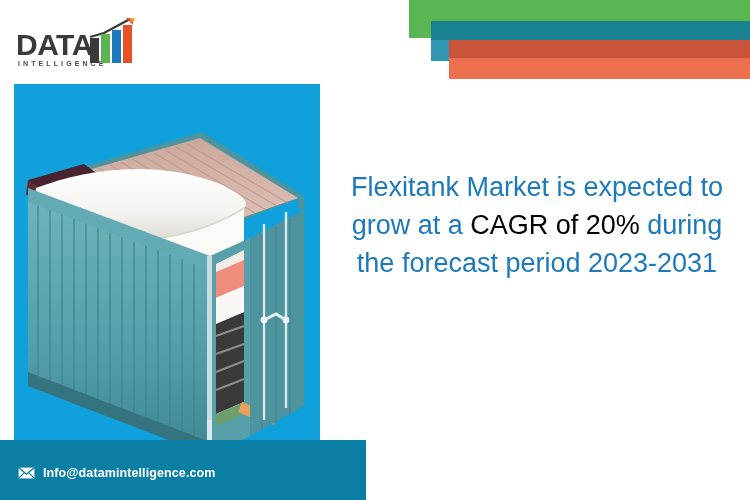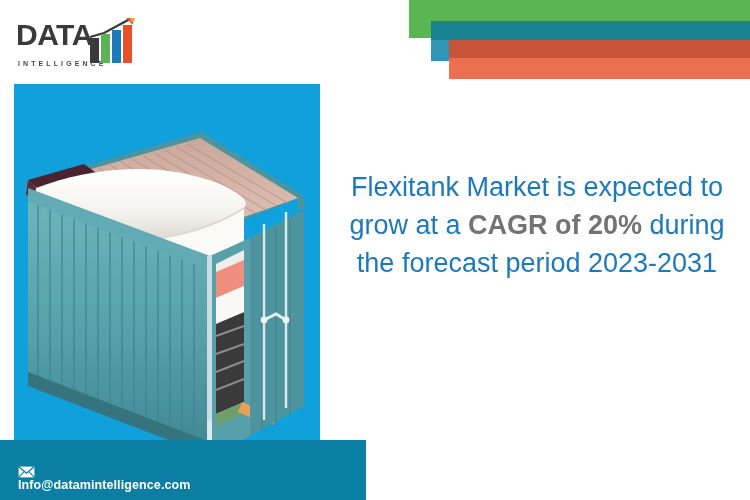--- a/index.html
+++ b/index.html
@@ -65,21 +65,21 @@
   #logo {
     position: absolute;
     left: 16px;
     top: 12px;
     width: 130px;
     height: 60px;
   }
   #logo-wordmark {
     position: absolute;
     left: 0px;
-    top: 8px;
+    top: 18px;
     font-size: 30px;
     font-weight: bold;
     letter-spacing: -0.5px;
     color: #3A3A3A;
     line-height: 1;
     font-family: "Liberation Sans", sans-serif;
   }
   #logo-tagline {
     position: absolute;
     left: 2px;
@@ -123,40 +123,40 @@
     left: 330px;
     top: 168px;
     width: 414px;
     text-align: center;
     font-size: 27px;
     line-height: 38px;
     color: #1B79BC;
     font-family: "Liberation Sans", sans-serif;
   }
   #headline .hl-accent {
-    color: #737373;
-    font-weight: bold;
+    color: #000000;
+    font-weight: normal;
   }
 
   
   #footer-bar {
     position: absolute;
     left: 0px;
     top: 440px;
     width: 366px;
     height: 60px;
     background: #0B7EA3;
   }
   #footer-contact {
     position: absolute;
     left: 18px;
     top: 466px;
     display: flex;
-    gap: 0;
-    flex-direction: column;
+    align-items: center;
+    gap: 8px;
   }
   #footer-email {
     font-size: 12.5px;
     font-weight: bold;
     color: #ffffff;
     letter-spacing: 0.1px;
     font-family: "Liberation Sans", sans-serif;
   }
   #mail-icon {
     width: 17px;

